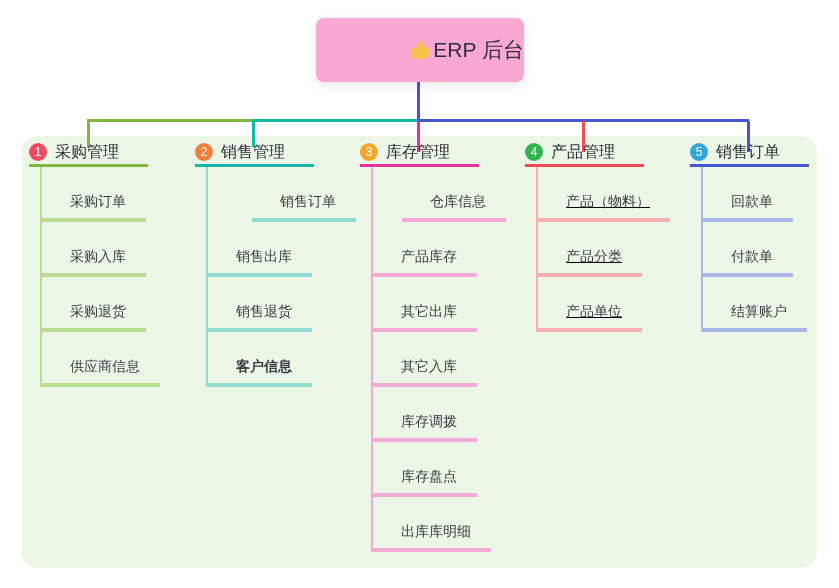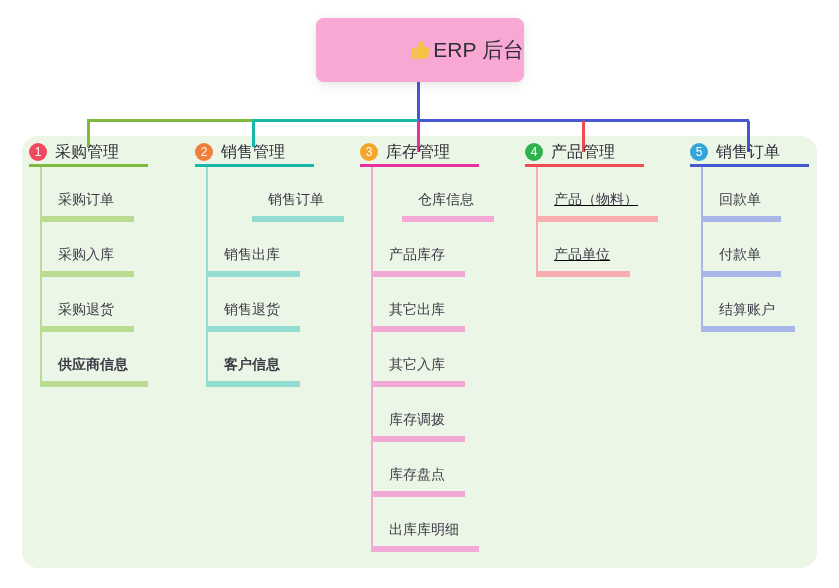--- a/index.html
+++ b/index.html
@@ -32,21 +32,21 @@
   }
   .badge {
     width:18px; height:18px; border-radius:50%; flex:0 0 18px;
     color:#fff; font-size:12px; line-height:18px; text-align:center;
   }
   .branch-label { font-size:16px; color:#2e2e38; white-space:nowrap; }
 
   .children { margin-left:11px; border-left:2px solid #ddd; }
   .child { height:55px; display:flex; align-items:flex-end; }
   .child-node {
-    padding:0 20px 7px 16px; border-bottom:6px solid #ec4899;
+    padding:0 20px 7px 28px; border-bottom:4px solid #ec4899;
     font-size:14px; color:#3a3a44; white-space:nowrap;
   }
 </style>
 </head>
 <body>
 
 <div id="canvas">
 
   <div class="panel" style="background-color: rgb(236, 246, 230);"></div>
 
@@ -79,21 +79,21 @@
       <div class="child">
           <div class="child-node" style="border-bottom-color: rgb(185, 220, 146);">采购订单</div>
         </div>
       <div class="child">
           <div class="child-node" style="border-bottom-color: rgb(185, 220, 146);">采购入库</div>
         </div>
       <div class="child">
           <div class="child-node" style="border-bottom-color: rgb(185, 220, 146);">采购退货</div>
         </div>
       <div class="child">
-          <div class="child-node" style="border-bottom-color: rgb(185, 220, 146); font-weight: bold;">供应商信息</div>
+          <div class="child-node" style="border-bottom-color: rgb(185, 220, 146);">供应商信息</div>
         </div>
     </div>
   </div>
 
   <div class="branch" style="left:195px;">
     <div class="branch-header" style="border-bottom-color: rgb(22, 184, 168);">
       <span class="badge" style="background-color: rgb(240, 127, 60);">2</span>
       <span class="branch-label">销售管理</span>
     </div>
     <div class="children" style="border-left-color: rgb(147, 220, 210);">
@@ -145,20 +145,23 @@
   <div class="branch" style="left:525px;">
     <div class="branch-header" style="border-bottom-color: rgb(240, 75, 82);">
       <span class="badge" style="background-color: rgb(47, 179, 79);">4</span>
       <span class="branch-label">产品管理</span>
     </div>
     <div class="children" style="border-left-color: rgb(248, 173, 176); text-decoration: underline;">
       <div class="child">
           <div class="child-node" style="border-bottom-color: rgb(248, 173, 176);">产品（物料）</div>
         </div>
       <div class="child">
+          <div class="child-node" style="border-bottom-color: rgb(248, 173, 176);">产品分类</div>
+        </div>
+      <div class="child">
           <div class="child-node" style="border-bottom-color: rgb(248, 173, 176);">产品单位</div>
         </div>
     </div>
   </div>
 
   <div class="branch" style="left:690px;">
     <div class="branch-header" style="border-bottom-color: rgb(69, 88, 208);">
       <span class="badge" style="background-color: rgb(51, 166, 217);">5</span>
       <span class="branch-label">销售订单</span>
     </div>

